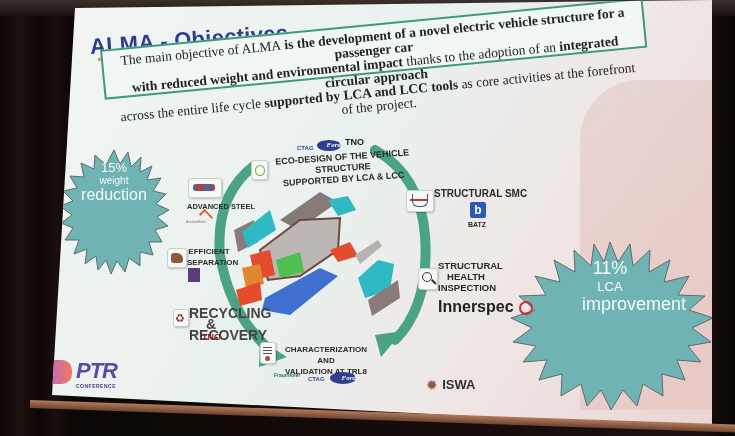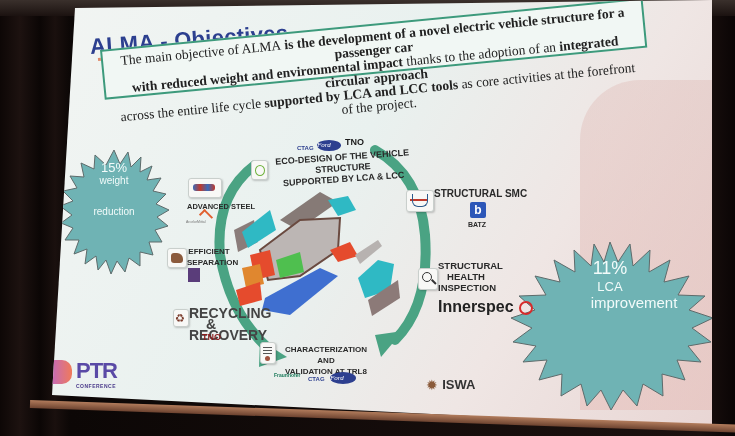--- a/index.html
+++ b/index.html
@@ -20,21 +20,21 @@
     transform:rotate(-5.5deg);transform-origin:left top;padding:4px 8px;box-sizing:border-box;}
   .textbox p{margin:0;font-family:"Liberation Serif",serif;font-size:13.5px;line-height:14px;color:#222;font-weight:bold;text-align:center;}
   .textbox p .lt{font-weight:normal;}
   .starburst{position:absolute;}
   .starburst svg{position:absolute;left:0;top:0;}
   .starburst .txt{position:absolute;left:0;top:12px;width:100%;height:100%;display:flex;flex-direction:column;align-items:center;justify-content:flex-start;color:#f2fbfa;text-align:center;}
   .arrowring{position:absolute;left:180px;top:135px;}
   .lbl{position:absolute;font-weight:bold;color:#2a2a2a;font-size:9px;line-height:11px;text-align:center;}
   .icon{position:absolute;background:#f8f8f6;border:1px solid #c9cfcc;border-radius:3px;box-shadow:1px 1px 2px rgba(0,0,0,.2);}
   .logo{position:absolute;font-weight:bold;}
-  .ford{position:absolute;background:#2d3f8f;color:#fff;border-radius:50%;font-style:italic;font-weight:normal;font-family:"Liberation Serif",serif;text-align:left;}
+  .ford{position:absolute;background:#2d3f8f;color:#fff;border-radius:50%;font-style:italic;font-weight:bold;font-family:"Liberation Serif",serif;text-align:right;}
   .partslot{position:absolute;}
 </style>
 </head>
 <body>
 
 <div class="curtain"></div>
 <div class="ceiling"></div>
 
 <div class="screen">
   <div class="bgcar"></div>
@@ -48,32 +48,32 @@
     <p><span class="lt">across the entire life cycle </span><span>supported by LCA and LCC tools</span><span class="lt"> as core activities at the forefront of the project.</span></p>
   </div>
 
   <div class="starburst" style="left:58px;top:148px;width:112px;height:128px;">
     <svg width="112" height="128" viewBox="0 0 112 128">
       <polygon fill="#6fb3b4" stroke="#5e6b6b" stroke-width="1" points="56,2 62,16 70,4 73,19 83,9 82,24 94,18 89,32 103,30 95,43 108,46 98,56 111,62 99,69 110,78 97,82 104,94 91,94 95,107 82,104 82,118 71,110 67,124 59,113 53,126 48,112 40,122 38,108 27,116 29,101 16,106 21,92 7,92 15,80 3,75 14,67 2,58 15,53 5,43 19,40 12,28 26,29 23,15 36,21 37,7 48,17"></polygon>
     </svg>
     <div class="txt">
       <div style="font-size:13px;">15%</div>
       <div style="font-size:10px;">weight</div>
-      <div style="font-size:10px;margin-top:20px;">reduction</div>
+      <div style="font-size:16px;">reduction</div>
     </div>
   </div>
 
   <div class="starburst" style="left:505px;top:240px;width:210px;height:172px;">
     <svg width="210" height="172" viewBox="0 0 210 172">
       <polygon fill="#6fb3b4" stroke="#5e6b6b" stroke-width="1" points="105,2 113,22 125,4 128,26 145,10 144,32 165,20 159,42 184,36 173,55 200,56 184,70 208,78 187,88 206,102 183,106 196,122 172,120 180,140 157,134 158,156 138,144 132,166 118,150 106,170 96,150 82,166 76,144 56,156 57,134 34,140 42,120 18,122 31,106 8,102 27,88 6,78 30,70 14,56 41,55 30,36 55,42 49,20 70,32 69,10 86,26 89,4 99,22"></polygon>
     </svg>
     <div class="txt" style="padding-top:6px;">
       <div style="font-size:18px;">11%</div>
       <div style="font-size:13px;">LCA</div>
-      <div style="font-size:15px;margin-left:48px;">improvement</div>
+      <div style="font-size:18px;margin-left:48px;">improvement</div>
     </div>
   </div>
 
   <svg class="arrowring" width="290" height="240" viewBox="0 0 290 240" style="left:175px;top:135px;">
     <path d="M80,30 Q40,60 45,120 Q55,180 95,215" fill="none" stroke="#4aa383" stroke-width="10" stroke-linecap="round"></path>
     <polygon points="85,205 112,222 84,232" fill="#4aa383"></polygon>
     <path d="M200,15 Q245,40 250,100 Q255,170 220,205" fill="none" stroke="#4aa383" stroke-width="10" stroke-linecap="round"></path>
     <polygon points="228,196 206,222 200,200" fill="#4aa383"></polygon>
   </svg>
 
@@ -165,21 +165,21 @@
 
   <div class="icon" style="left:188px;top:178px;width:32px;height:18px;">
     <div style="position:absolute;left:4px;top:5px;width:22px;height:7px;background:linear-gradient(90deg,#3a6ab8,#c0392b,#3a6ab8,#c0392b);border-radius:3px;"></div>
   </div>
   <div class="lbl" style="left:187px;top:201px;font-size:7.5px;white-space:nowrap;">ADVANCED STEEL</div>
   <div style="position:absolute;left:200px;top:212px;width:10px;height:6px;border-top:2px solid #e06030;border-left:2px solid #e06030;transform:rotate(45deg);"></div>
   <div class="logo" style="left:186px;top:220px;font-size:3.5px;color:#777;font-weight:normal;">ArcelorMittal</div>
 
   <div style="position:absolute;left:46px;top:360px;">
     <div style="position:absolute;left:0;top:0;width:26px;height:24px;background:linear-gradient(90deg,#b867d3,#f07a5a);border-radius:0 10px 10px 0;"></div>
-    <div style="position:absolute;left:30px;top:-2px;font-size:22px;font-weight:bold;color:#5a4aa6;letter-spacing:-1px;">PTR</div>
+    <div style="position:absolute;left:30px;top:-2px;font-size:22px;font-weight:bold;color:#5a4aa6;letter-spacing:-1px;font-style:italic;">PTR</div>
     <div style="position:absolute;left:30px;top:23px;font-size:5px;font-weight:bold;color:#4a3a8a;letter-spacing:0.5px;">CONFERENCE</div>
   </div>
   <div style="position:absolute;left:426px;top:375px;">
     <span style="display:inline-block;font-size:14px;color:#8a5a3a;vertical-align:middle;">✹</span>
     <span style="font-size:13px;font-weight:bold;color:#333;vertical-align:middle;">ISWA</span>
   </div>
 </div>
 
 <div class="rail"></div>
 

